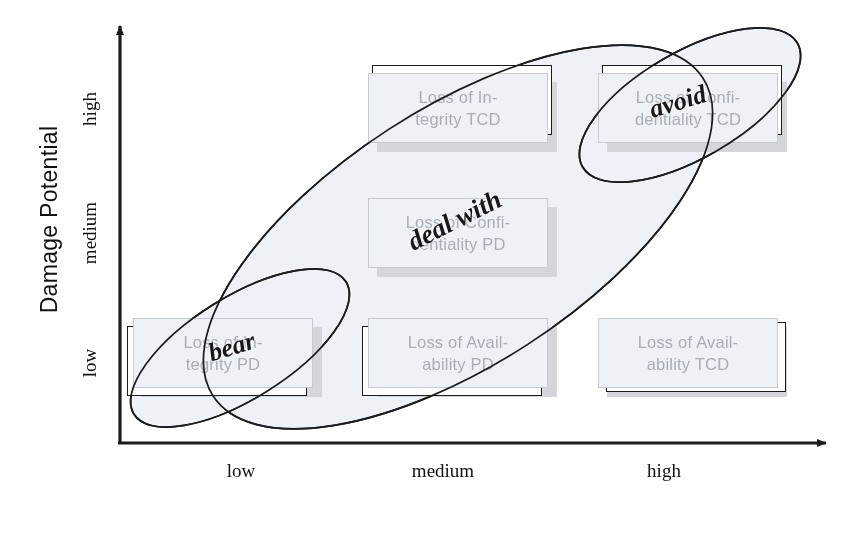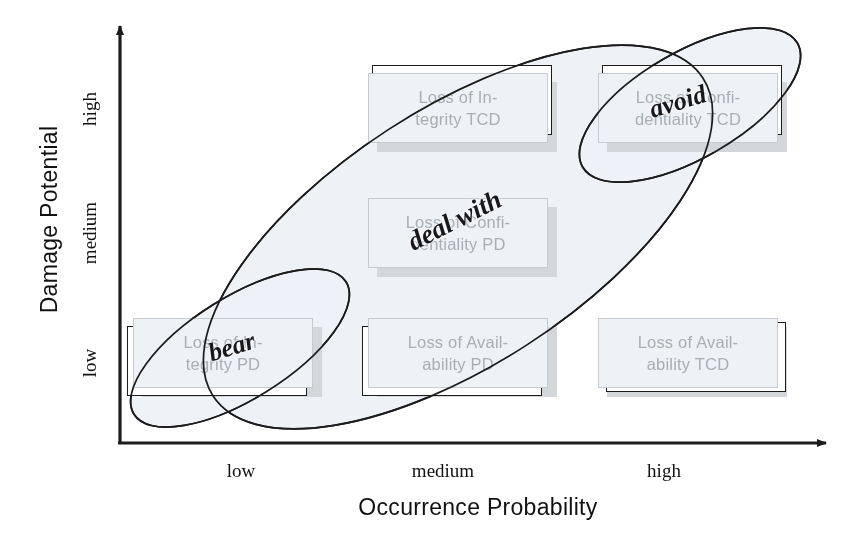--- a/index.html
+++ b/index.html
@@ -246,18 +246,17 @@
     <line x1="120" y1="443" x2="120" y2="26" stroke="#1c1c1c" stroke-width="3.2" marker-end="url(#arrowhead)"></line>
 
     <line x1="118" y1="443" x2="826" y2="443" stroke="#1c1c1c" stroke-width="3.2" marker-end="url(#arrowhead)"></line>
   </svg>
 
   <div class="axis-title" id="y-axis-title">Damage Potential</div>
   <div class="axis-tick ytick" id="ytick-high">high</div>
   <div class="axis-tick ytick" id="ytick-medium">medium</div>
   <div class="axis-tick ytick" id="ytick-low">low</div>
 
-  <div class="axis-title" id="x-axis-title">Occurrence Probability</div>
   <div class="axis-tick" id="xtick-low">low</div>
   <div class="axis-tick" id="xtick-medium">medium</div>
   <div class="axis-tick" id="xtick-high">high</div>
 
 </div>
 
 </body></html>

